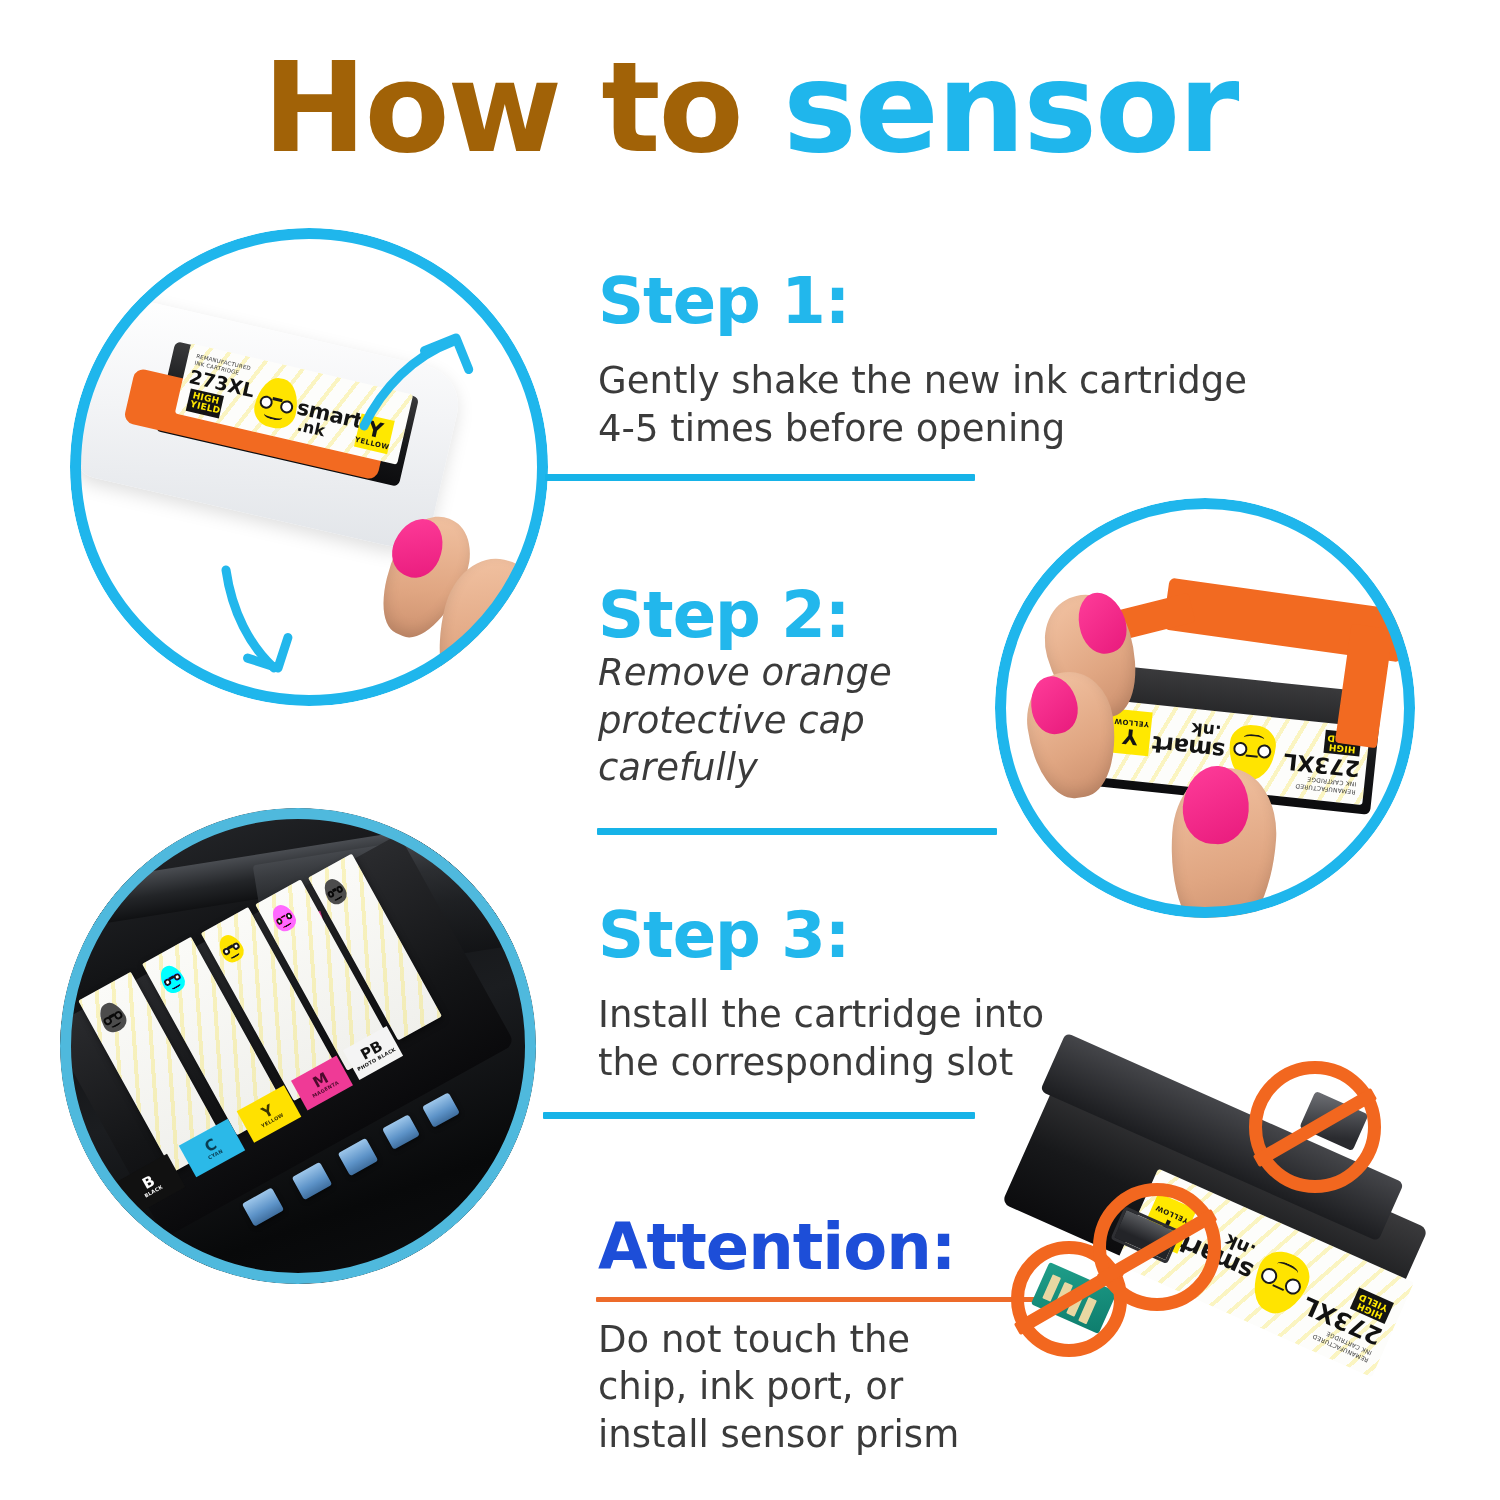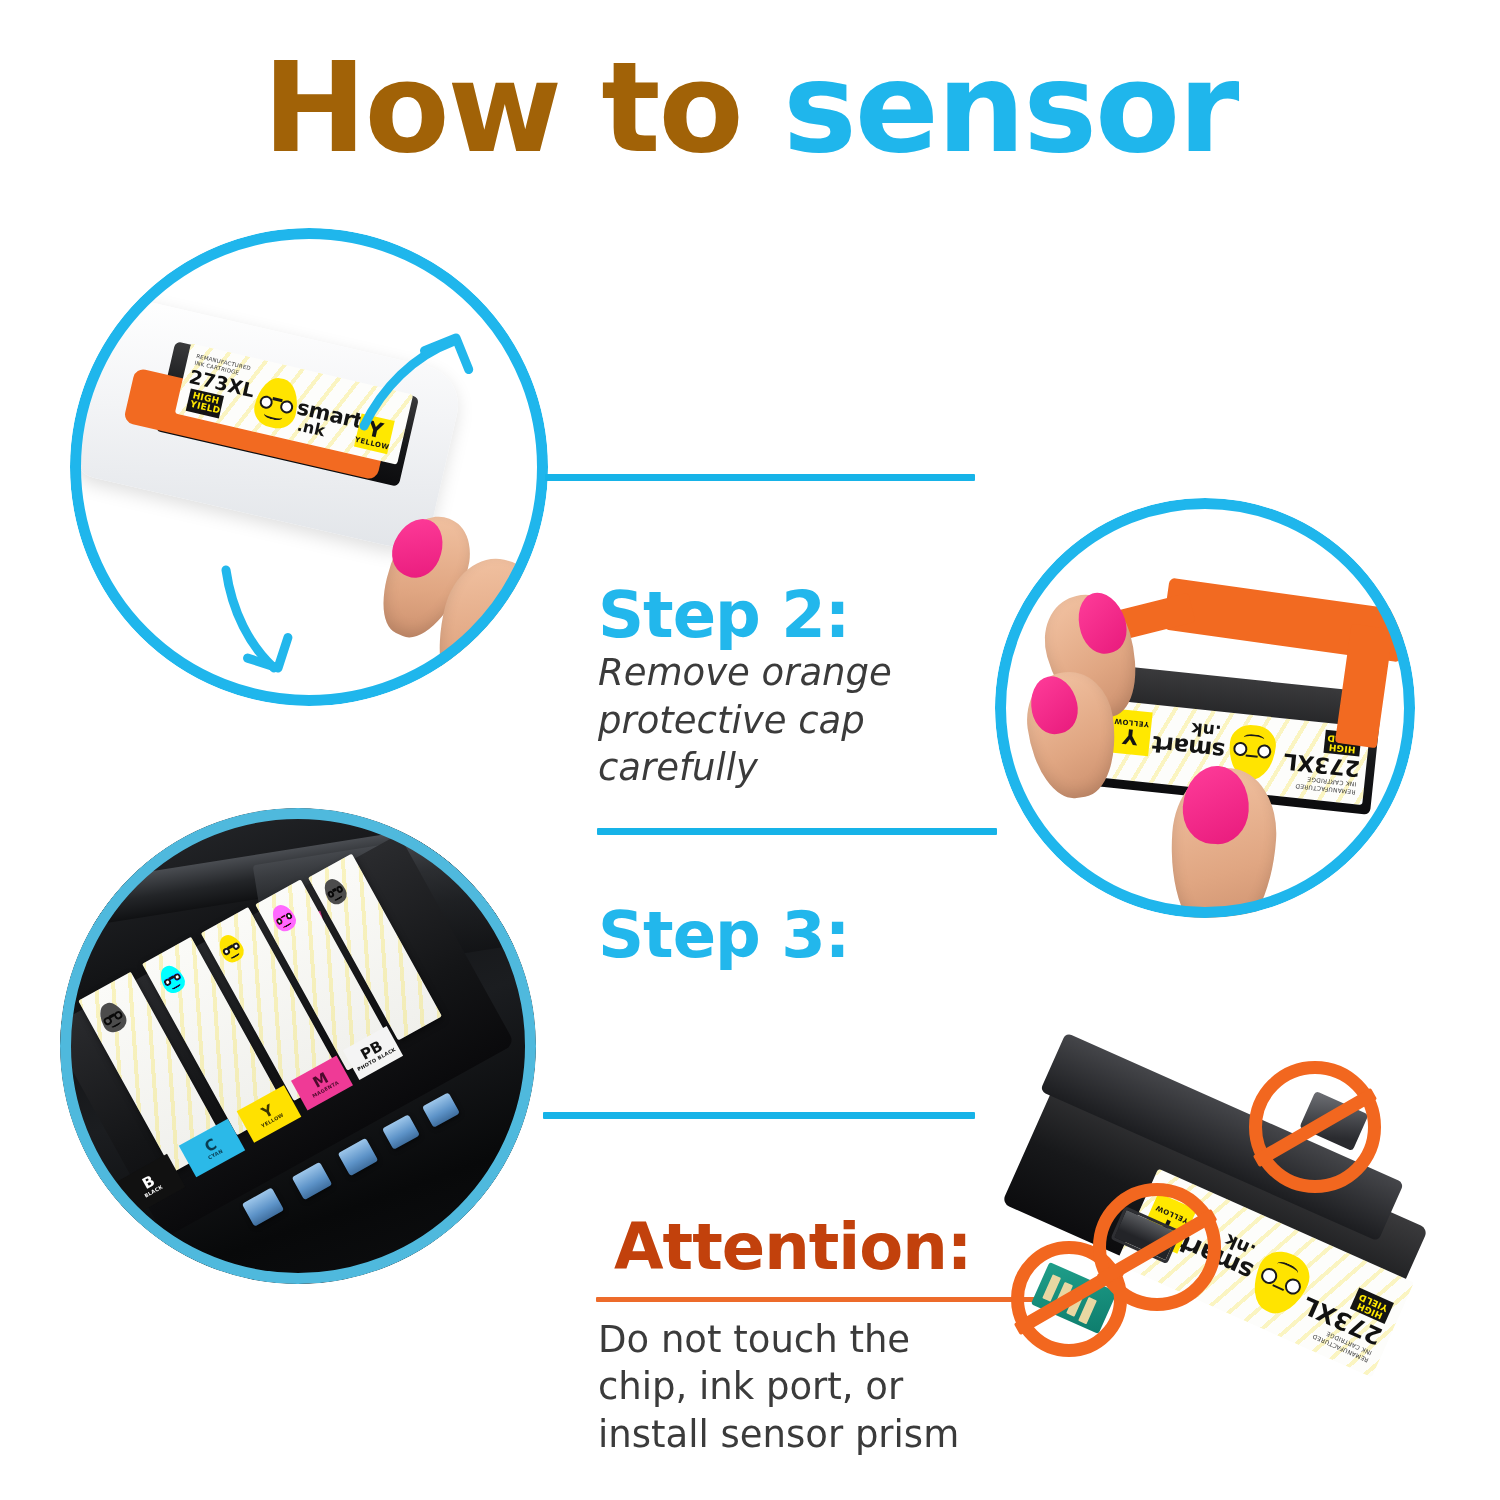--- a/index.html
+++ b/index.html
@@ -29,21 +29,21 @@
   .step-block { position: absolute; }
   .step-head {
     font-family: "DejaVu Sans", "Liberation Sans", sans-serif;
     font-weight: bold;
     font-size: 64px;
     line-height: 1.05;
     letter-spacing: -1px;
     color: #22b7ec;
     white-space: nowrap;
   }
-  .step-head.orange { color: #c2410c; margin-left: 16px; }
+  .step-head.orange { color: #1d4ed8; }
   .step-body {
     font-family: "DejaVu Sans", "Liberation Sans", sans-serif;
     font-size: 37px;
     line-height: 1.28;
     color: #3b3b3b;
     white-space: pre-line;
     font-weight: normal;
   }
   .divider { position: absolute; background: #16b3e8; height: 7px; border-radius: 1px; }
   .divider.orange { background: #ed6b2a; height: 5px; }
@@ -281,20 +281,25 @@
         </svg>
         <svg class="arrow-svg" style="left:142px; top:336px; width:110px; height:120px;" viewBox="0 0 110 120">
           <path d="M14 6 C 20 48, 38 82, 62 104" fill="none" stroke="#22b7ec" stroke-width="9" stroke-linecap="round"></path>
           <path d="M34 104 L 66 104 L 66 72" fill="none" stroke="#22b7ec" stroke-width="9" stroke-linecap="round" stroke-linejoin="round" transform="rotate(18 66 104)"></path>
         </svg>
       </div>
     </div>
     <div class="ring" style="inset:0;"></div>
   </div>
 
+  <div class="step-block" style="left:598px; top:268px;">
+    <div class="step-head">Step 1:</div>
+    <div class="step-body" style="margin-top:22px;">Gently shake the new ink cartridge
+4-5 times before opening</div>
+  </div>
   <div class="divider" style="left:545px; top:474px; width:430px;"></div>
 
   <div class="step-block" style="left:598px; top:582px;">
     <div class="step-head">Step 2:</div>
     <div class="step-body" style="font-style:italic;">Remove orange
 protective cap
 carefully</div>
   </div>
   <div class="divider" style="left:597px; top:828px; width:400px;"></div>
 
@@ -455,20 +460,22 @@
         <div class="blue-btn" style="left:282px; top:336px; width:32px; height:26px; transform: rotate(-29deg);"></div>
         <div class="blue-btn" style="left:326px; top:312px; width:30px; height:24px; transform: rotate(-29deg);"></div>
         <div class="blue-btn" style="left:366px; top:290px; width:30px; height:24px; transform: rotate(-29deg);"></div>
       </div>
     </div>
     <div class="ring soft" style="inset:0;"></div>
   </div>
 
   <div class="step-block" style="left:598px; top:902px;">
     <div class="step-head">Step 3:</div>
+    <div class="step-body" style="margin-top:22px;">Install the cartridge into
+the corresponding slot</div>
   </div>
   <div class="divider" style="left:543px; top:1112px; width:432px;"></div>
 
   <div class="step-block" style="left:598px; top:1214px;">
     <div class="step-head orange">Attention:</div>
   </div>
   <div class="divider orange" style="left:596px; top:1297px; width:440px;"></div>
   <div class="step-block" style="left:598px; top:1316px;">
     <div class="step-body">Do not touch the
 chip, ink port, or

